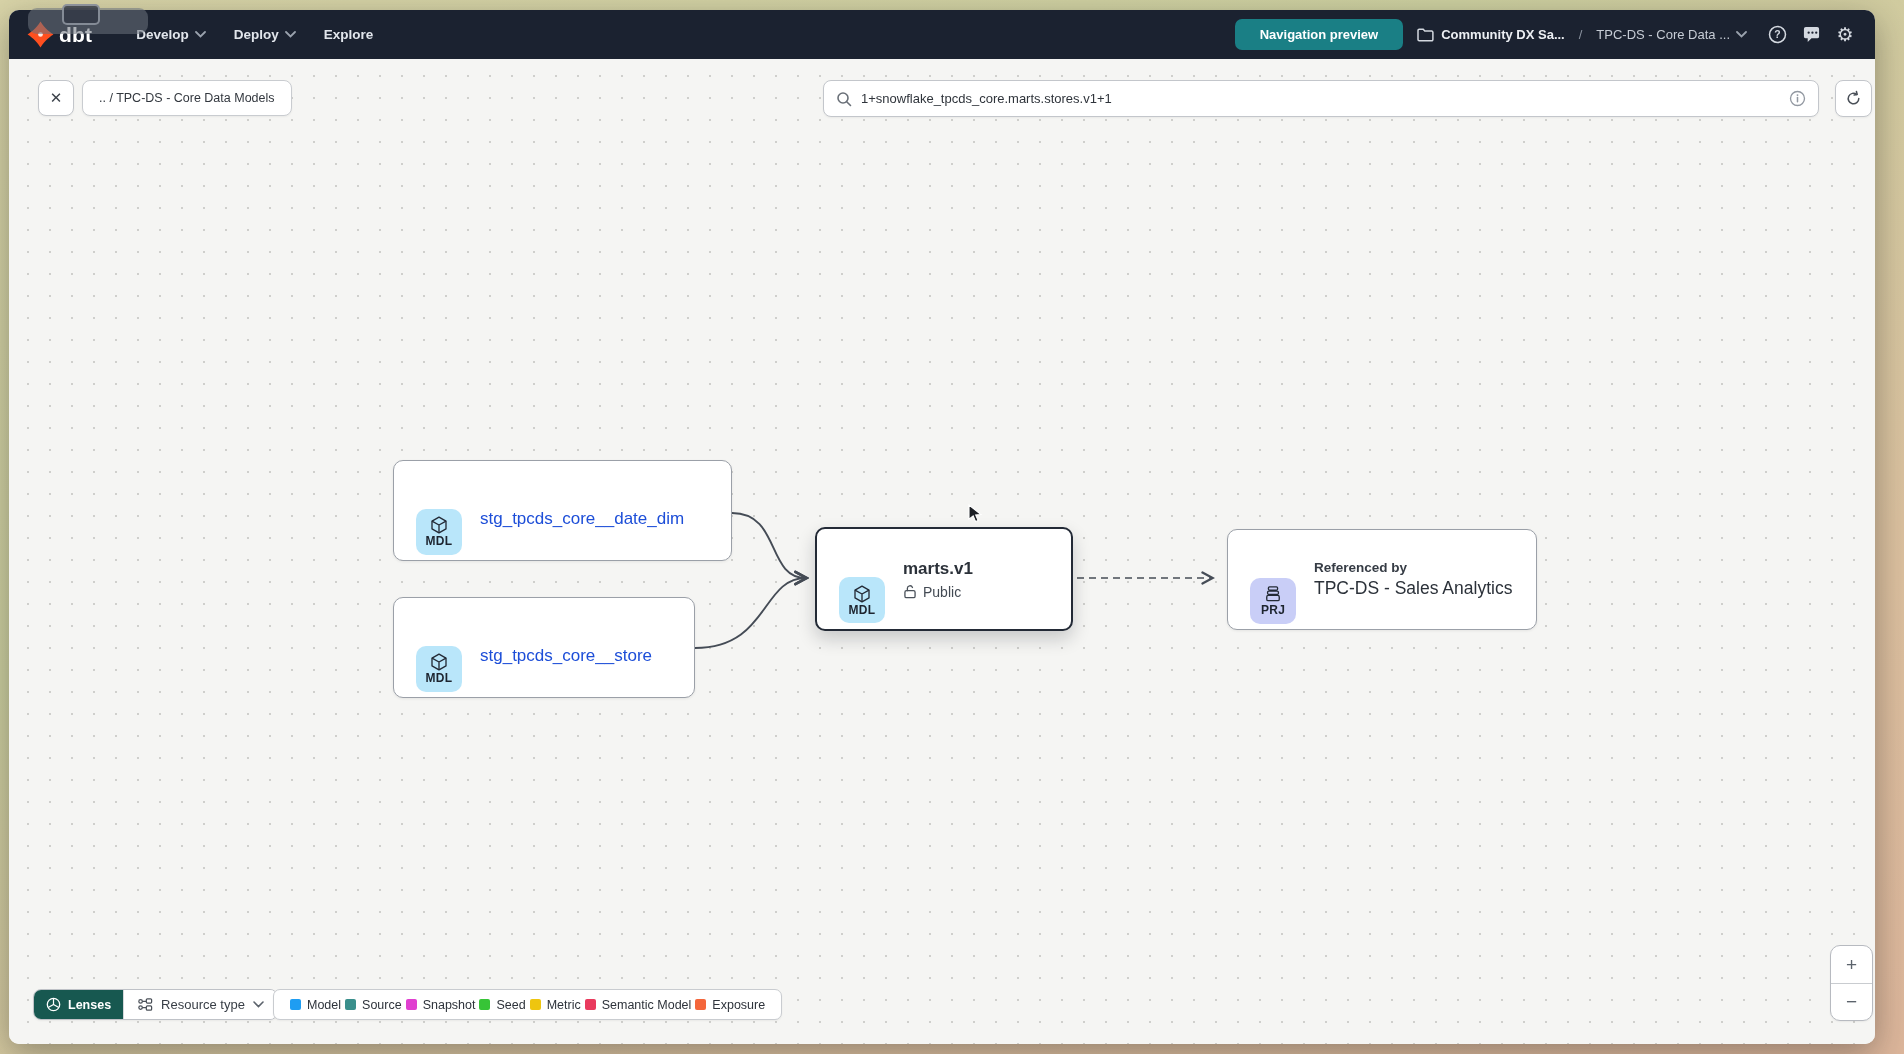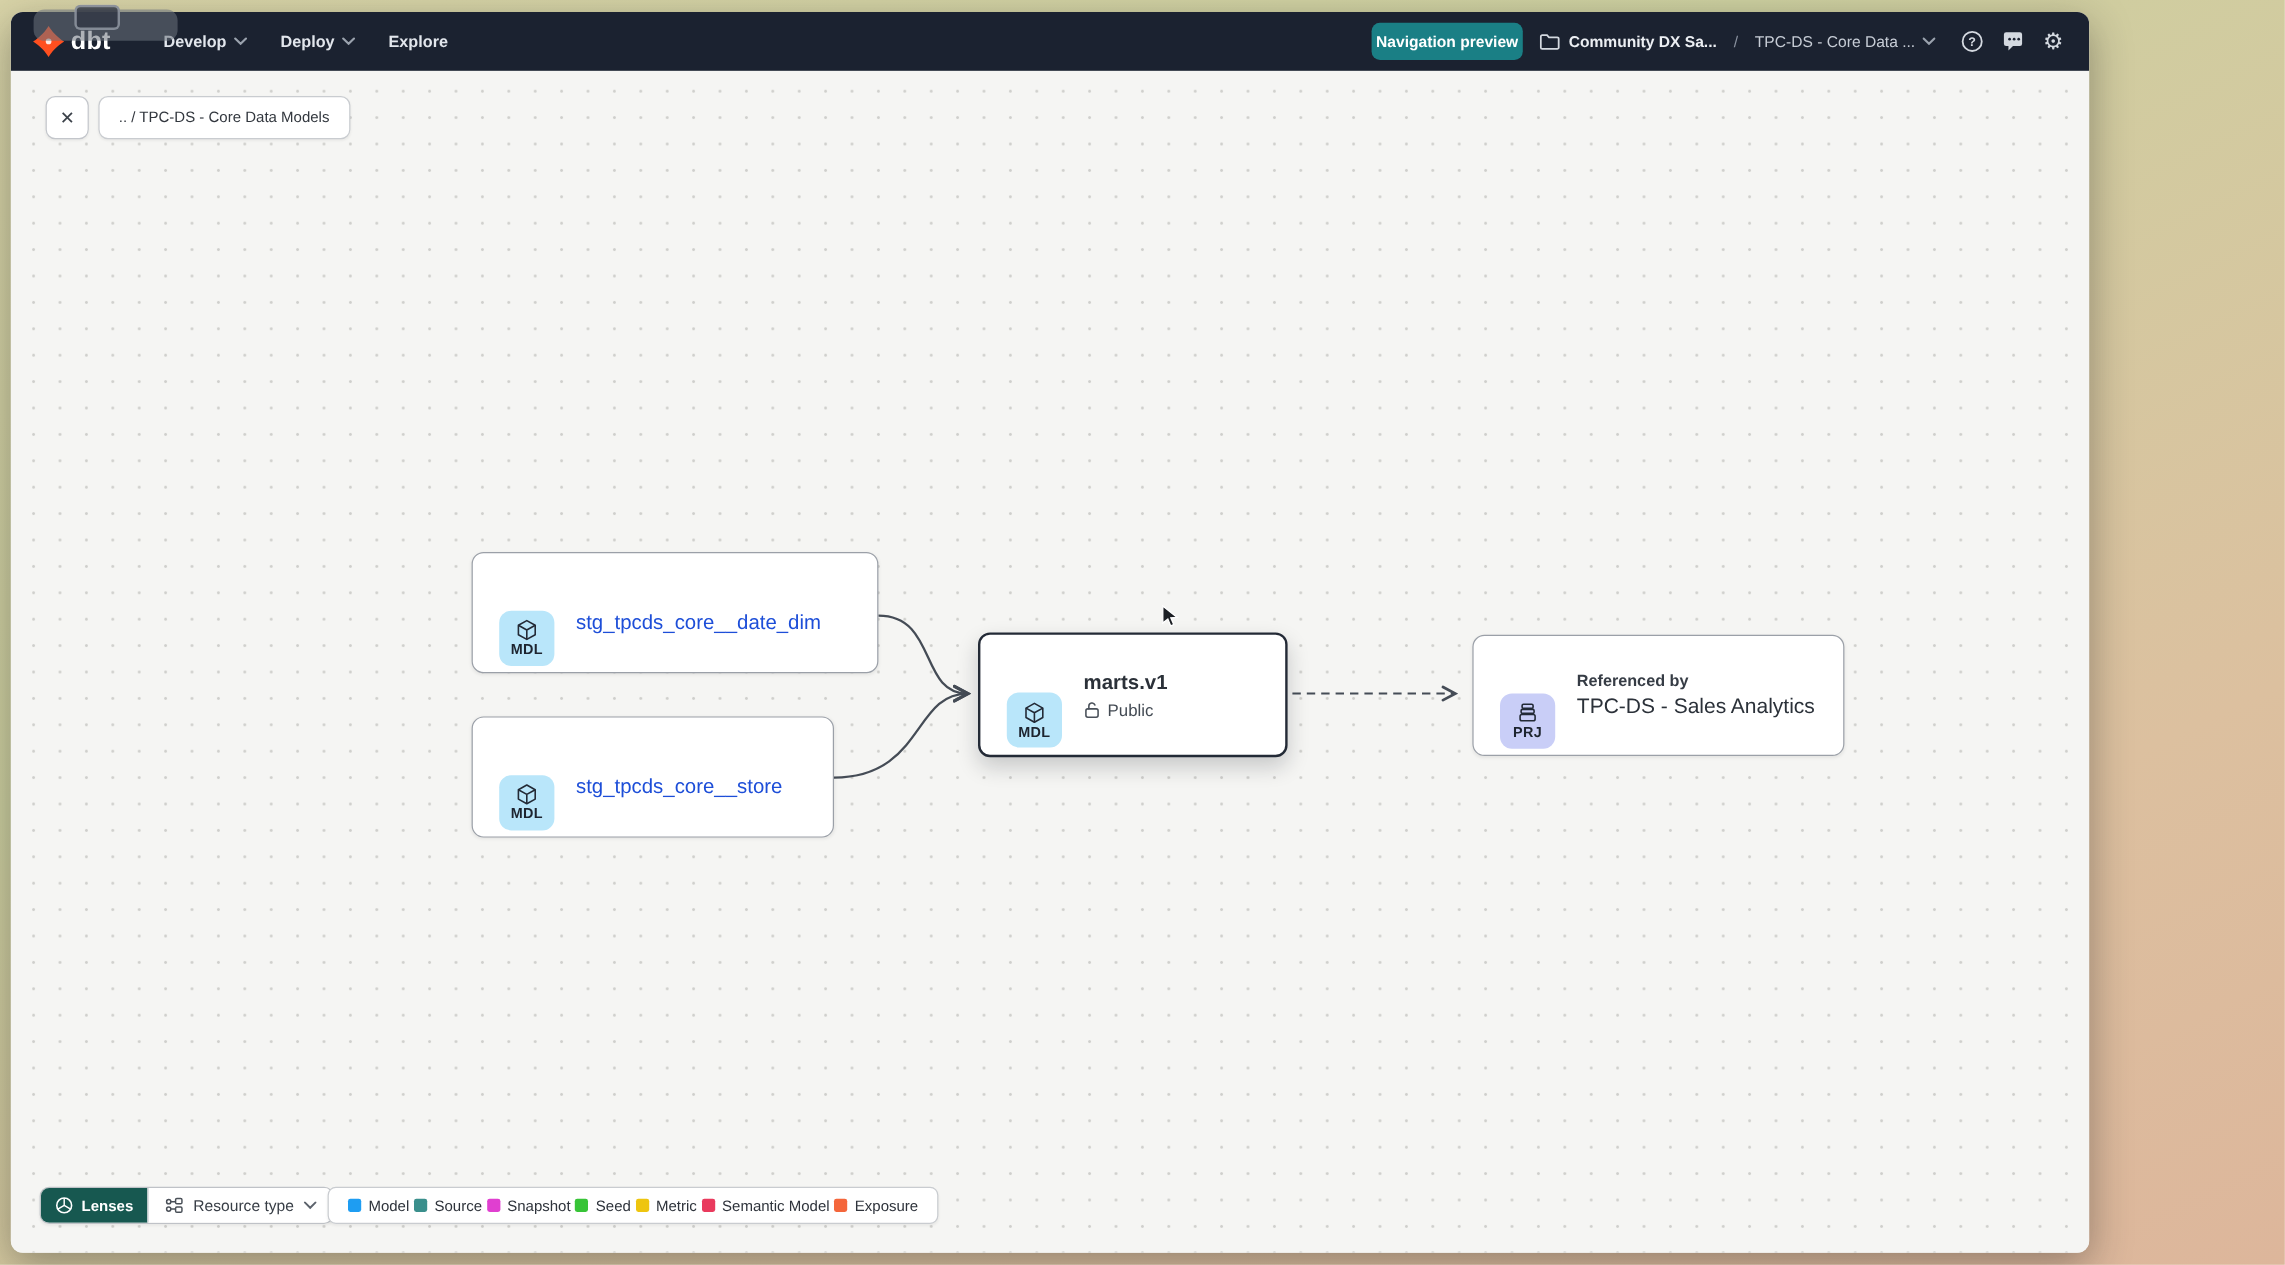--- a/index.html
+++ b/index.html
@@ -1,40 +1,40 @@
 <!DOCTYPE html>
 <html><head>
 <meta charset="utf-8">
 <style>
   * { margin:0; padding:0; box-sizing:border-box; }
   html,body { width:1904px; height:1054px; overflow:hidden;
     font-family:"Liberation Sans", sans-serif; }
   body { background:linear-gradient(155deg,#d9d4a8 0%,#cdd0a0 35%,#dcc09f 75%,#ddb69b 100%); position:relative; }
 
   
-  .window { position:absolute; left:9px; top:10px; width:1732px; height:1034px;
+  .window { position:absolute; left:9px; top:10px; width:1866px; height:1034px;
     border-radius:10px; overflow:hidden; background:#f5f5f3;
     box-shadow:0 10px 34px rgba(30,30,30,.38); }
 
   
   .cap-pill { position:absolute; left:28px; top:8px; width:120px; height:26px;
     border-radius:9px; background:rgba(108,114,126,.55); z-index:50; }
   .cap-tab { position:absolute; left:62px; top:4px; width:38px; height:21px;
     border-radius:5px; background:rgba(52,58,70,.85); border:2px solid rgba(175,181,192,.65); z-index:51; }
 
   
   .navbar { height:49px; background:#1b2230; display:flex; align-items:center;
     padding:0 20px 0 18px; color:#e6e9ee; position:relative; z-index:5; }
   .logo { display:flex; align-items:center; gap:5px; margin-right:30px; }
   .logo-word { color:#fff; font-weight:700; font-size:21px; letter-spacing:.2px; }
   .nav-menu { display:flex; align-items:center; gap:6px; font-size:13.5px; font-weight:700;
     color:#e2e6ec; padding:8px 14px; cursor:pointer; }
   .nav-right { margin-left:auto; display:flex; align-items:center; gap:14px; }
   .badge-teal { background:#1a7f85; color:#fff; font-size:13px; font-weight:700;
-    padding:8px 4px; border-radius:7px; }
+    padding:8px 25px; border-radius:7px; }
   .crumb-acct { display:flex; align-items:center; gap:7px; font-size:13px; font-weight:700; color:#eceff3; }
   .crumb-sep { color:#8b93a0; font-size:13px; }
   .crumb-proj { display:flex; align-items:center; gap:6px; font-size:13px; color:#c6ccd5; }
   .nav-icons { display:flex; align-items:center; gap:14px; margin-left:6px; }
   .nav-icon { width:20px; height:20px; display:inline-flex; align-items:center; justify-content:center; cursor:pointer; }
 
   
   .canvas { position:relative; width:100%; height:985px; background:#f5f5f3;
     background-image:radial-gradient(#cfcfcc 1.05px, transparent 1.25px);
     background-size:22px 22px; background-position:8px 6px; }
@@ -188,20 +188,36 @@
       <path d="M723 454 C772 454 757 519 797 519" fill="none" stroke="#454c56" stroke-width="1.9" marker-end="url(#arr)"></path>
       <path d="M686 589 C760 589 752 519 797 519" fill="none" stroke="#454c56" stroke-width="1.9" marker-end="url(#arr)"></path>
       <path d="M1068 519 H1203" fill="none" stroke="#454c56" stroke-width="1.7" stroke-dasharray="7 5" marker-end="url(#arr)"></path>
     </svg>
 
     <div class="btn-sq close-btn">
       <span>✕</span>
     </div>
     <div class="crumb-chip">.. / TPC-DS - Core Data Models</div>
 
+    <div class="searchbar">
+      <span>
+        <svg width="16" height="16" viewBox="0 0 16 16">
+            <circle cx="7" cy="7" r="5" fill="none" stroke="#6a7078" stroke-width="1.6"></circle>
+            <line x1="10.7" y1="10.7" x2="14.5" y2="14.5" stroke="#6a7078" stroke-width="1.6" stroke-linecap="round"></line>
+          </svg>
+      </span>
+      <input type="text" value="1+snowflake_tpcds_core.marts.stores.v1+1" style="">
+      <span>
+        <svg width="17" height="17" viewBox="0 0 18 18">
+            <circle cx="9" cy="9" r="7.4" fill="none" stroke="#9298a1" stroke-width="1.4"></circle>
+            <line x1="9" y1="8" x2="9" y2="12.4" stroke="#9298a1" stroke-width="1.6" stroke-linecap="round"></line>
+            <circle cx="9" cy="5.4" r="1" fill="#9298a1"></circle>
+          </svg>
+      </span>
+    </div>
 
     <div class="btn-sq refresh-btn">
       <span>
         <svg width="17" height="17" viewBox="0 0 18 18">
             <path d="M14.6 9 a5.6 5.6 0 1 1 -2.1-4.35" fill="none" stroke="#4a5058" stroke-width="1.6" stroke-linecap="round"></path>
             <polyline points="12.1,1.6 12.9,4.8 9.7,5.4" fill="none" stroke="#4a5058" stroke-width="1.6" stroke-linecap="round" stroke-linejoin="round"></polyline>
           </svg>
       </span>
     </div>
 

